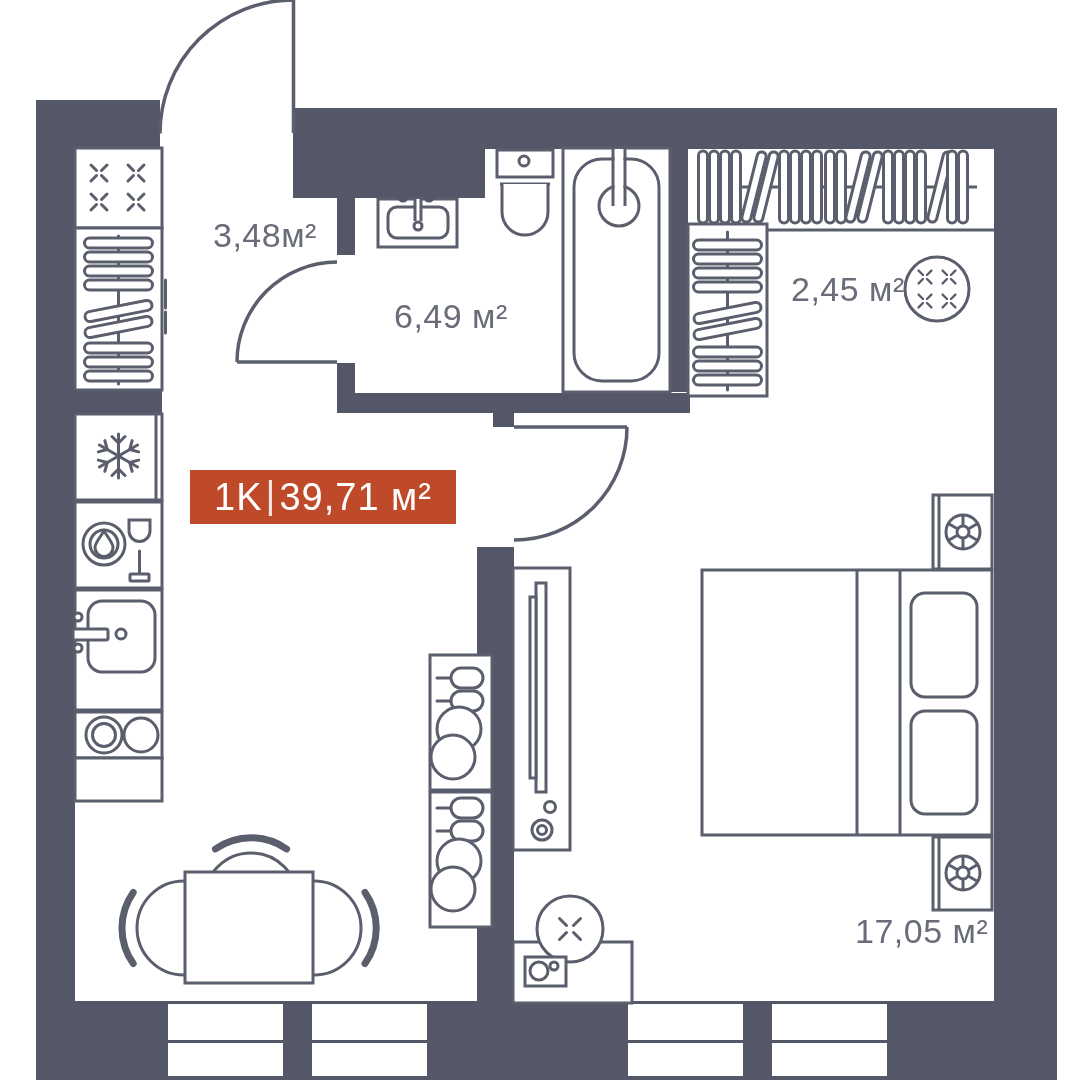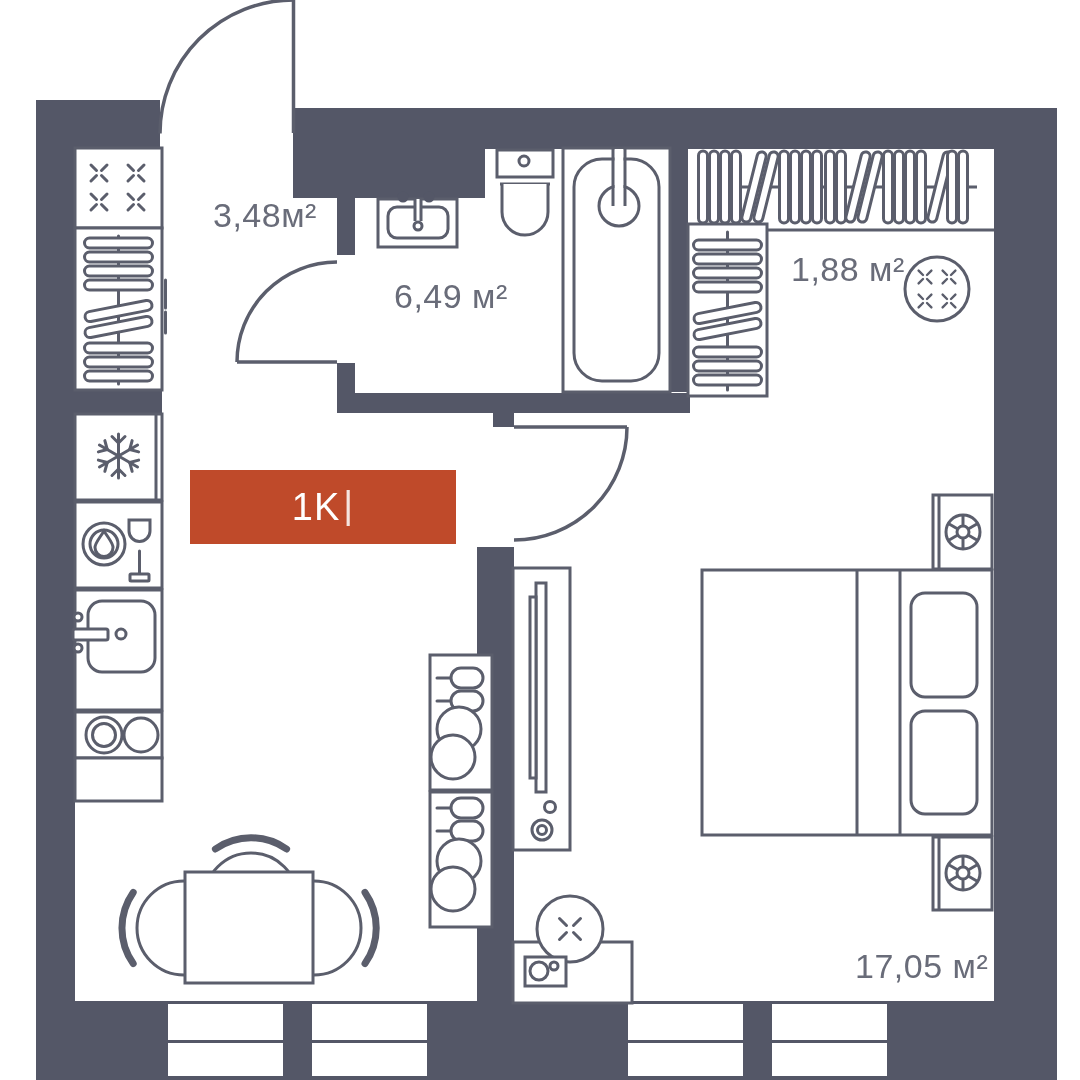--- a/index.html
+++ b/index.html
@@ -8,22 +8,22 @@
   .plan svg{position:absolute;left:0;top:0;}
   .wall{fill:var(--color-wall,#545767);stroke:none;}
   .win{fill:#fff;stroke:none;}
   .o{fill:#fff;stroke:var(--color-line,#5b5e6c);stroke-width:3;}
   .n{fill:none;stroke:var(--color-line,#5b5e6c);stroke-width:3;}
   .ln{fill:none;stroke:var(--color-line,#5b5e6c);stroke-width:3;stroke-linecap:round;}
   .thick{fill:none;stroke:var(--color-line,#5b5e6c);stroke-width:7;stroke-linecap:round;}
   .door{fill:none;stroke:var(--color-line,#5b5e6c);stroke-width:3.5;}
   .dark{fill:var(--color-wall,#545767);}
   .room-label{position:absolute;font-size:34px;color:var(--color-label,#696c79);
-              letter-spacing:0.5px;white-space:nowrap;}
-  .badge{position:absolute;left:190px;top:470px;width:266px;height:74px;
+              letter-spacing:0.5px;white-space:nowrap;margin-top:20px;}
+  .badge{position:absolute;left:190px;top:470px;width:266px;height:54px;
          background:var(--color-accent,#bf4a2a);color:var(--color-accent_text,#fff);
          display:flex;align-items:center;justify-content:center;gap:3px;
          font-size:38px;letter-spacing:1px;white-space:nowrap;}
   .badge .sep{opacity:.85;font-weight:300;transform:translateY(-2px);}
 </style>
 </head>
 <body>
 
 <div class="plan">
 
@@ -292,23 +292,24 @@
     <rect class="win" x="614.5" y="149" width="9" height="57"></rect>
     <line class="n" x1="613" y1="149" x2="613" y2="206"></line>
         <line class="n" x1="625" y1="149" x2="625" y2="206"></line>
   </g>
 </svg>
 
 <div class="room-label" style="left:213px;top:196px;">3,48м²</div>
 
 <div class="room-label" style="left:394px;top:277px;">6,49 м²</div>
 
-<div class="room-label" style="left:791px;top:250px;">1,88 м²</div>
-
-
-<div class="room-label" style="left:855px;top:947px;">17,05 м²</div>
+<div class="room-label" style="left:791px;top:250px;">2,45 м²</div>
+
+
+<div class="room-label" style="left:855px;top:892px;">17,05 м²</div>
 
 <div class="badge">
   <span>1K</span>
   <span class="sep">|</span>
+  <span>39,71 м²</span>
 </div>
 
 </div>
 
 </body></html>

